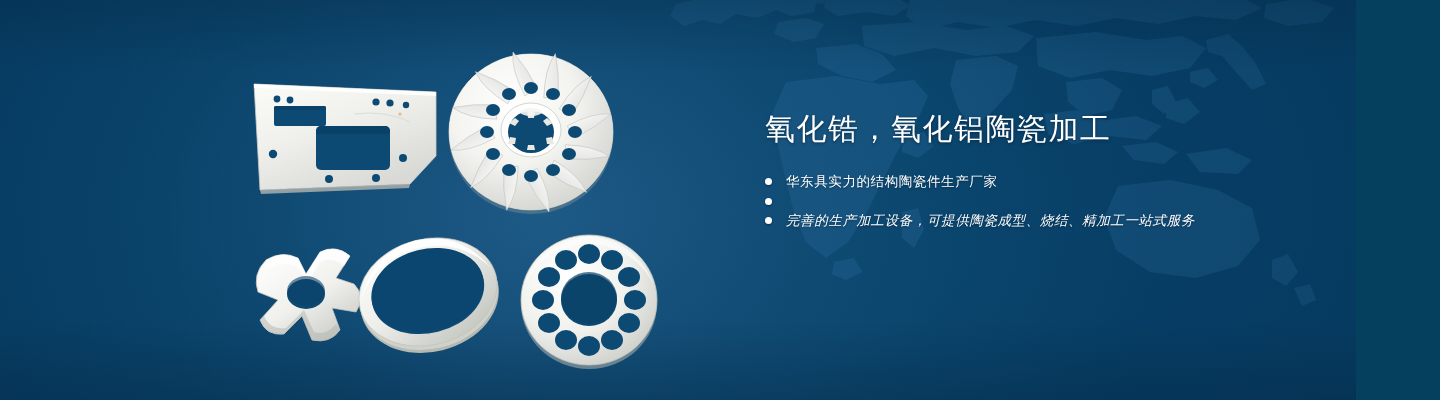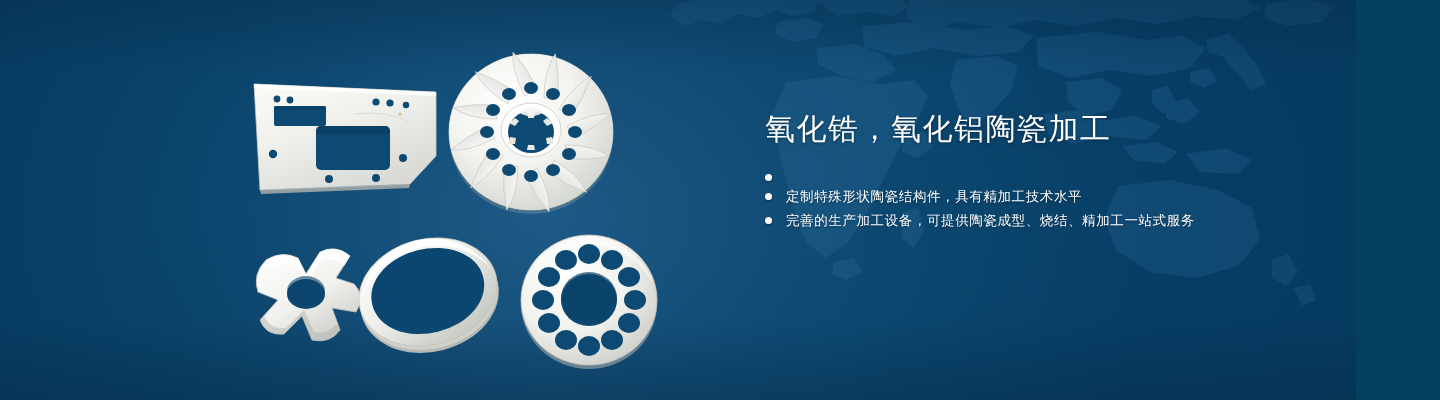--- a/index.html
+++ b/index.html
@@ -101,21 +101,21 @@
     list-style: none;
     margin: 28px 0 0 0;
     padding: 0;
   }
   .bullet {
     display: flex;
     align-items: center;
     margin-bottom: 8px;
     white-space: nowrap;
   }
-  .bullet:last-child { margin-bottom: 17px; }
+  .bullet:last-child { margin-bottom: 17px; font-style: italic; }
   .dot {
     flex: none;
     width: 7px;
     height: 7px;
     border-radius: 50%;
     background: #ffffff;
     margin-right: 14px;
     box-shadow: 0 1px 2px rgba(0,18,36,0.5);
   }
   .bullet-text {
@@ -391,24 +391,24 @@
     </div>
 
   </div>
 
   <div class="copy">
     <h1 class="headline">氧化锆，氧化铝陶瓷加工</h1>
 
     <ul class="bullets">
       <li class="bullet">
         <span class="dot"></span>
+        <span class="bullet-text">华东具实力的结构陶瓷件生产厂家</span>
       </li>
       <li class="bullet">
         <span class="dot"></span>
-        <span class="bullet-text">定制特殊形状陶瓷结构件，具有精加工技术水平</span>
       </li>
       <li class="bullet">
         <span class="dot"></span>
         <span class="bullet-text">完善的生产加工设备，可提供陶瓷成型、烧结、精加工一站式服务</span>
       </li>
     </ul>
   </div>
 
 </div>
 

